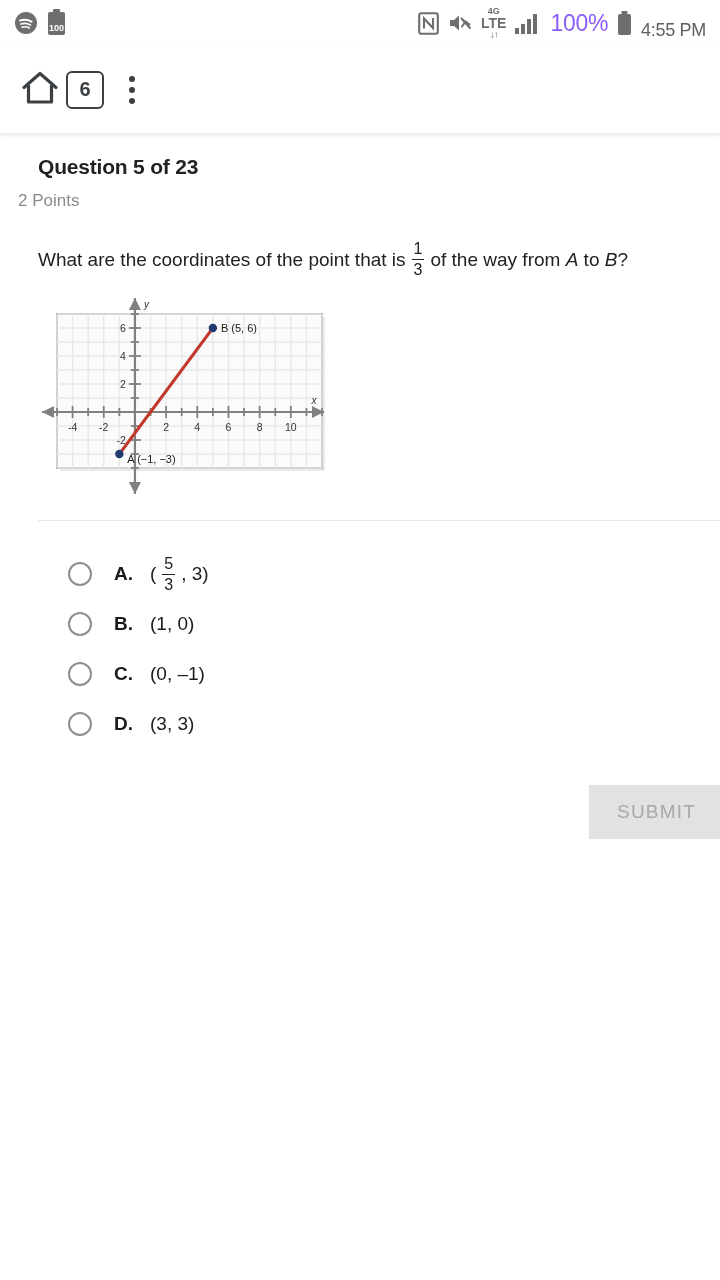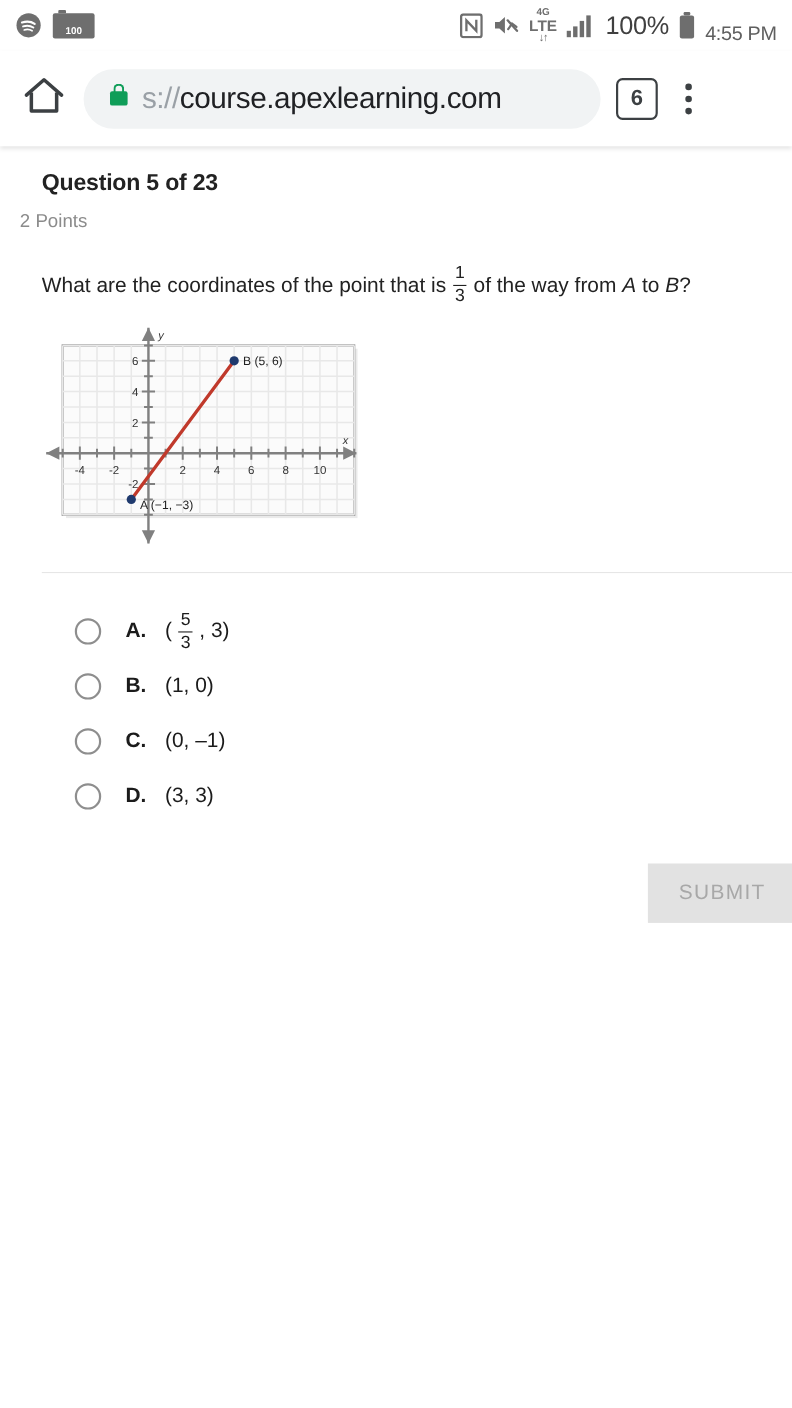--- a/index.html
+++ b/index.html
@@ -24,28 +24,28 @@
     align-items: center;
     padding: 0 14px;
     box-sizing: border-box;
     color: #6e6e6e;
   }
   .sb-left { display: flex; align-items: center; gap: 10px; }
   .sb-right { display: flex; align-items: center; gap: 9px; margin-left: auto; }
   .sb-icon { display: inline-flex; align-items: center; justify-content: center; }
   .sb-text {
     font-size: 23px;
-    color: #404040;
+    color: #8b5cf6;
     font-family: "Liberation Sans", sans-serif;
     letter-spacing: -0.3px;
   }
   .sb-time { font-size: 18px; color: #5f5f5f; letter-spacing: -0.3px; margin-top: 15px; }
 
   .batt100 {
-    width: 38px; height: 23px;
+    width: 17px; height: 23px;
     background: #6e6e6e;
     border-radius: 2px;
     position: relative;
     font-size: 9px;
     color: #ffffff;
     display: flex; align-items: flex-end; justify-content: center;
     padding-bottom: 2px;
     box-sizing: border-box;
     font-weight: bold;
   }
@@ -304,24 +304,20 @@
 <div class="toolbar">
   <div class="home-btn">
     <span>
       <svg width="40" height="38" viewBox="0 0 40 38">
         <path d="M4 18.5 L20 4.5 L36 18.5" stroke="#3c4043" stroke-width="3.2" fill="none" stroke-linejoin="round" stroke-linecap="round"></path>
         <path d="M8.5 16 L8.5 33 L31.5 33 L31.5 16" stroke="#3c4043" stroke-width="3.2" fill="none" stroke-linejoin="round"></path>
       </svg>
     </span>
   </div>
 
-  <div class="urlbar">
-    <span class="lock"></span>
-    <span class="url-text"><span class="scheme">s://</span><span>course.apexlearning.com</span></span>
-  </div>
 
   <div class="tabcount">
     <span>6</span>
   </div>
 
   <div class="menu-dots">
     <i></i>
     <i></i>
     <i></i>
   </div>

